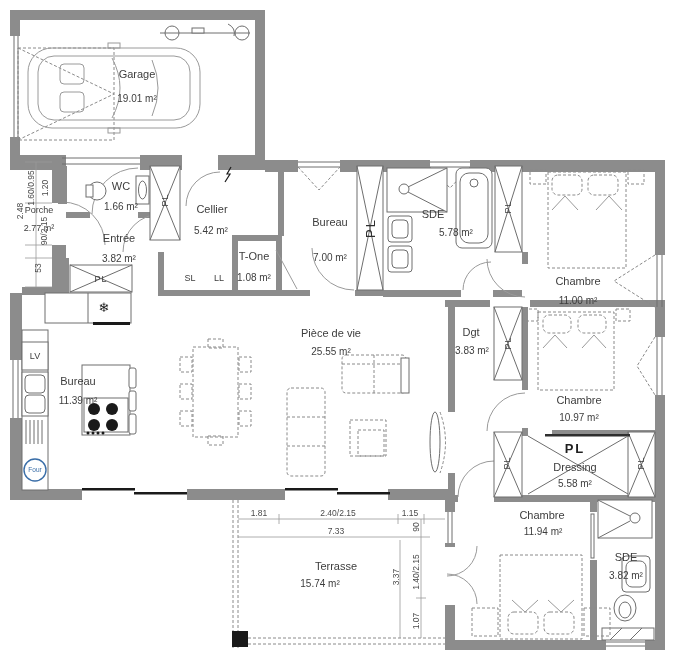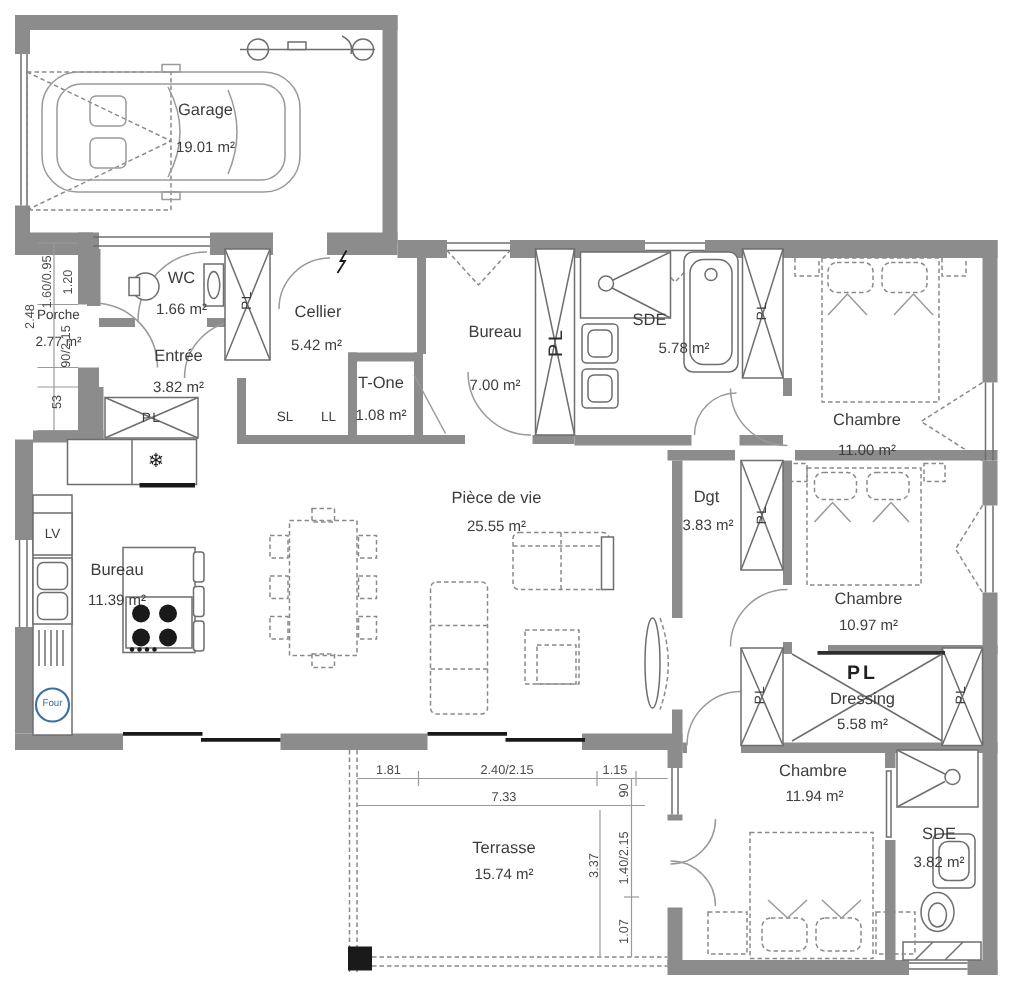--- a/index.html
+++ b/index.html
@@ -432,21 +432,21 @@
 <div class="lbl area" style="left:78px;top:401px">11.39 m²</div>
 <div class="lbl" style="left:579px;top:400px">Chambre</div>
 <div class="lbl area" style="left:579px;top:418px">10.97 m²</div>
 <div class="lbl" style="left:575px;top:467px">Dressing</div>
 <div class="lbl area" style="left:575px;top:484px">5.58 m²</div>
 <div class="lbl" style="left:542px;top:515px">Chambre</div>
 <div class="lbl area" style="left:543px;top:532px">11.94 m²</div>
 <div class="lbl" style="left:626px;top:557px">SDE</div>
 <div class="lbl area" style="left:626px;top:576px">3.82 m²</div>
 <div class="lbl" style="left:336px;top:566px">Terrasse</div>
-<div class="lbl area" style="left:336px;top:584px">15.74 m²</div>
+<div class="lbl area" style="left:320px;top:584px">15.74 m²</div>
 
 <div class="lbl pl" style="left:101px;top:279px">PL</div>
 <div class="lbl pl rot" style="left:165px;top:200px">PL</div>
 <div class="lbl plbig rot" style="left:370px;top:228px">PL</div>
 <div class="lbl pl rot" style="left:508px;top:207px">PL</div>
 <div class="lbl pl rot" style="left:508px;top:343px">PL</div>
 <div class="lbl pl rot" style="left:507px;top:463px">PL</div>
 <div class="lbl pl rot" style="left:641px;top:463px">PL</div>
 <div class="lbl plbold" style="left:575px;top:448px">PL</div>
 <div class="lbl sm" style="left:190px;top:278px">SL</div>

